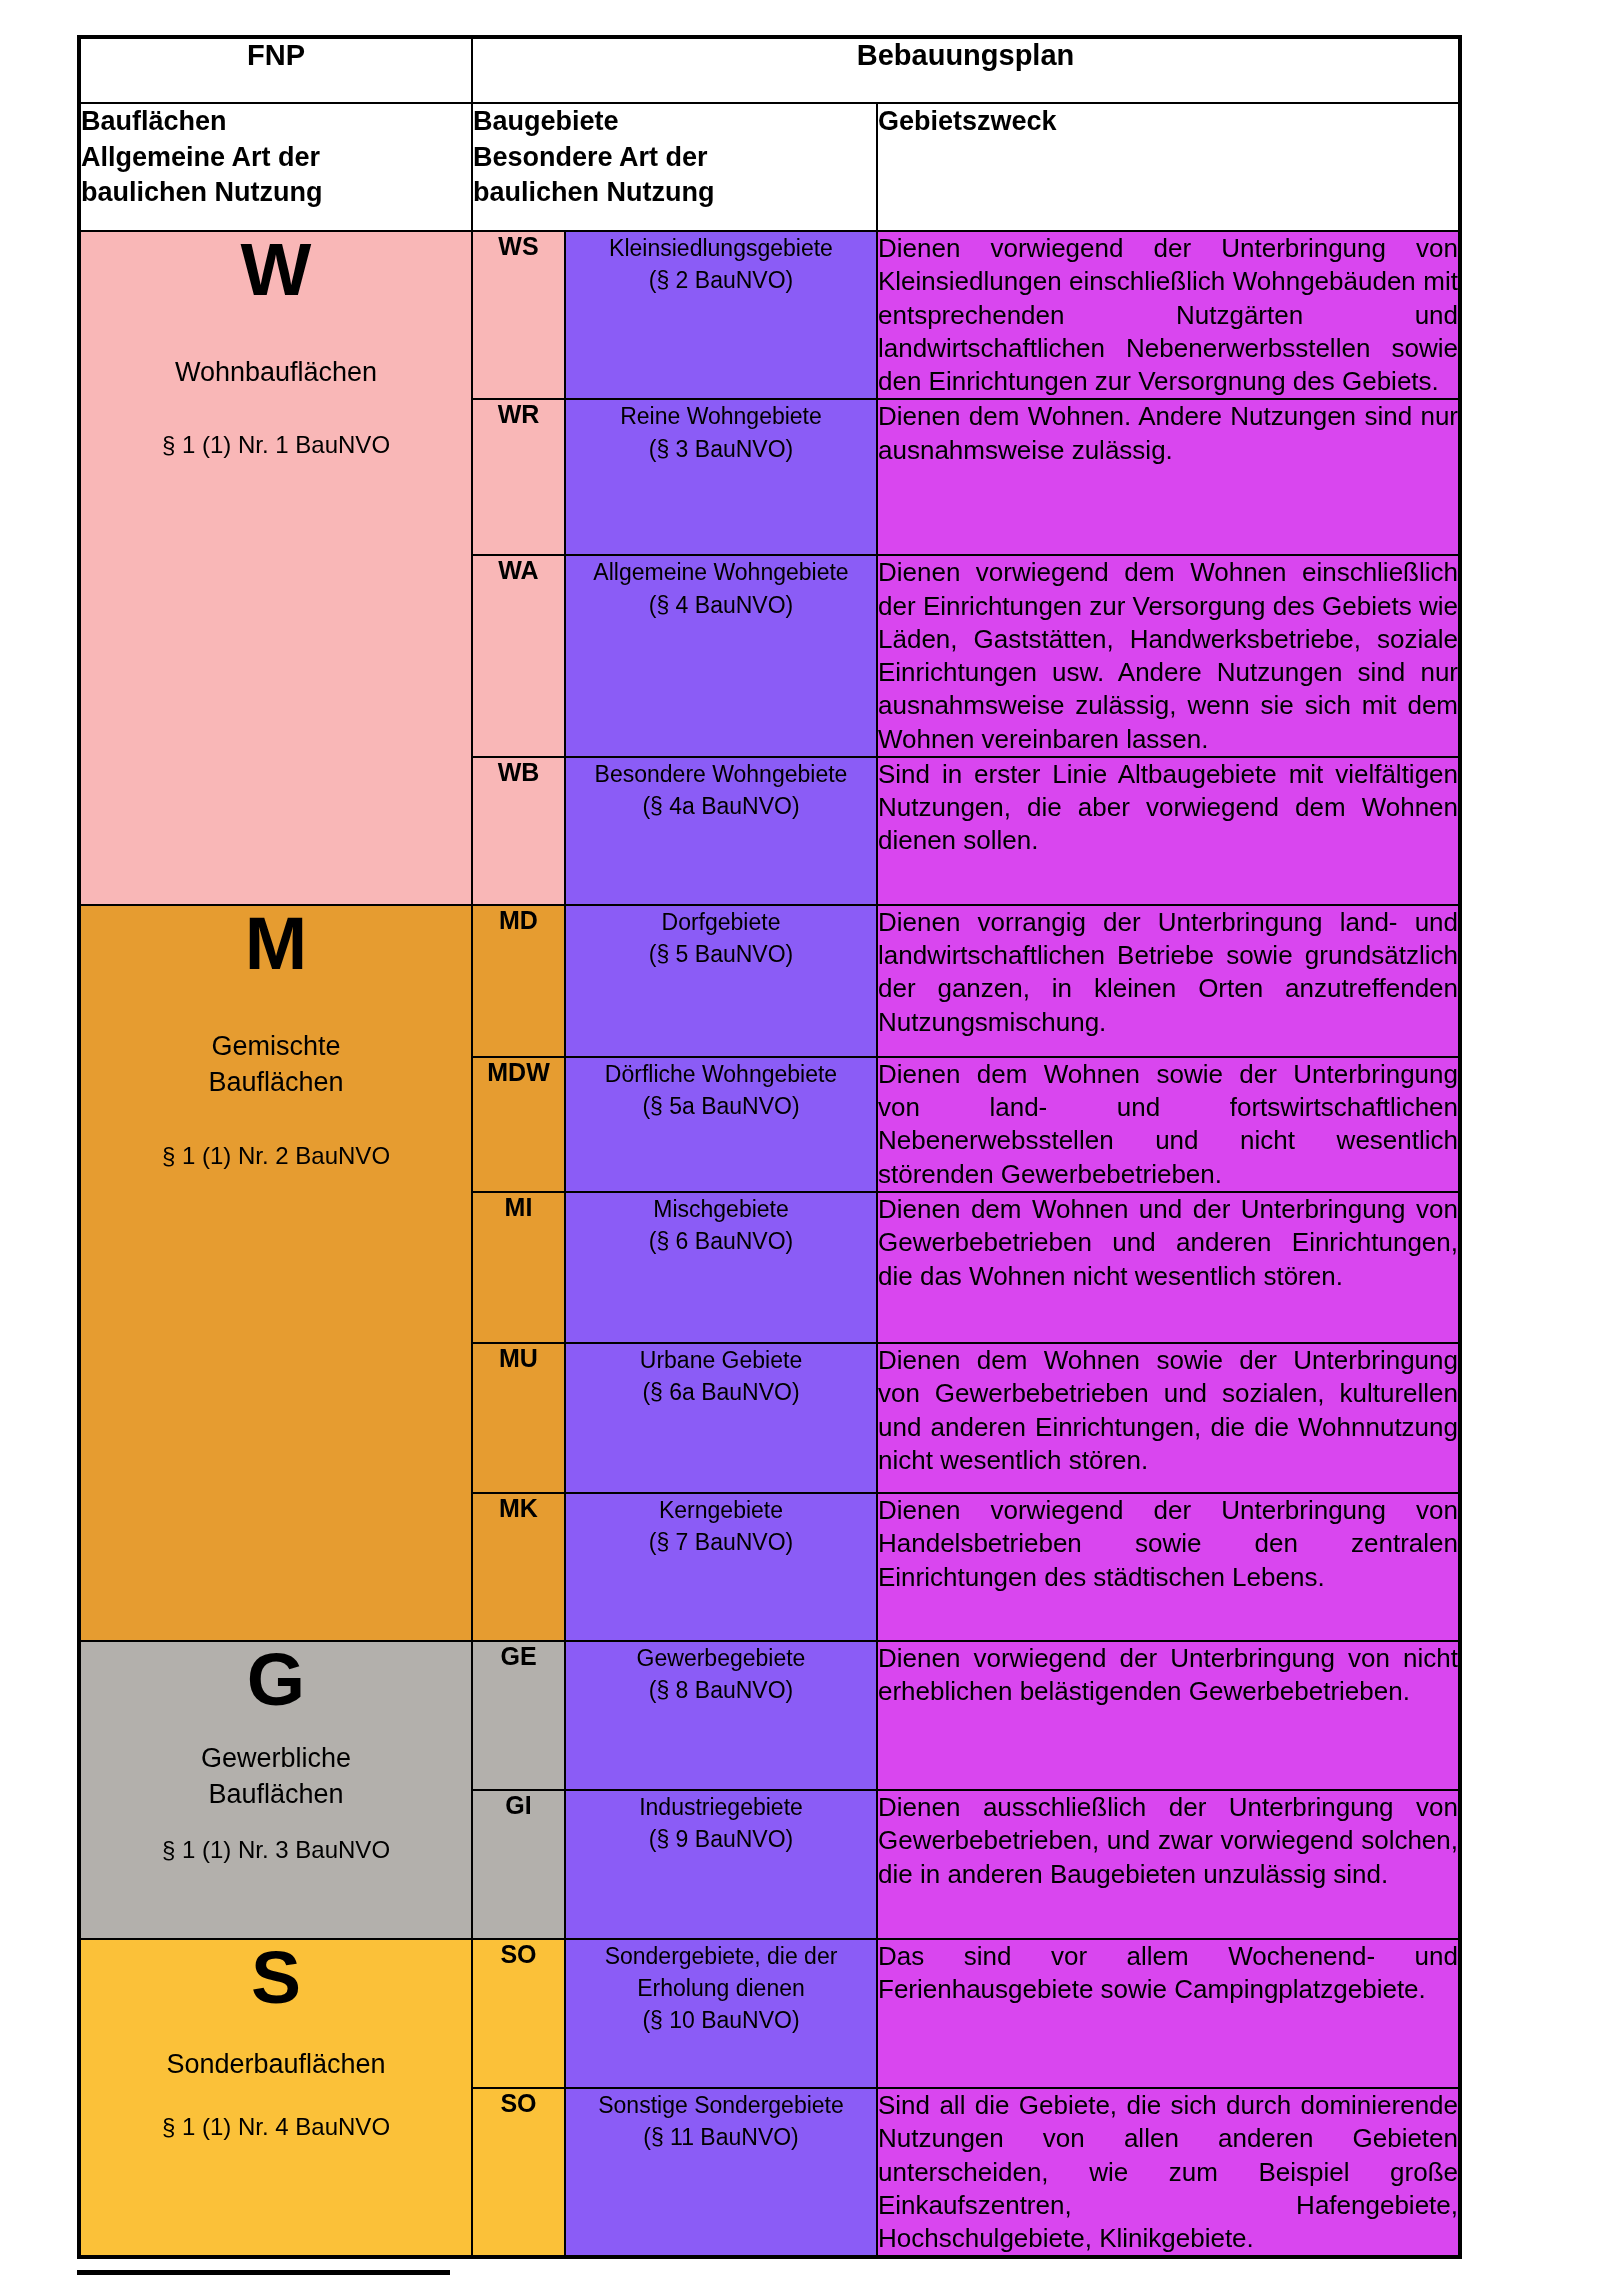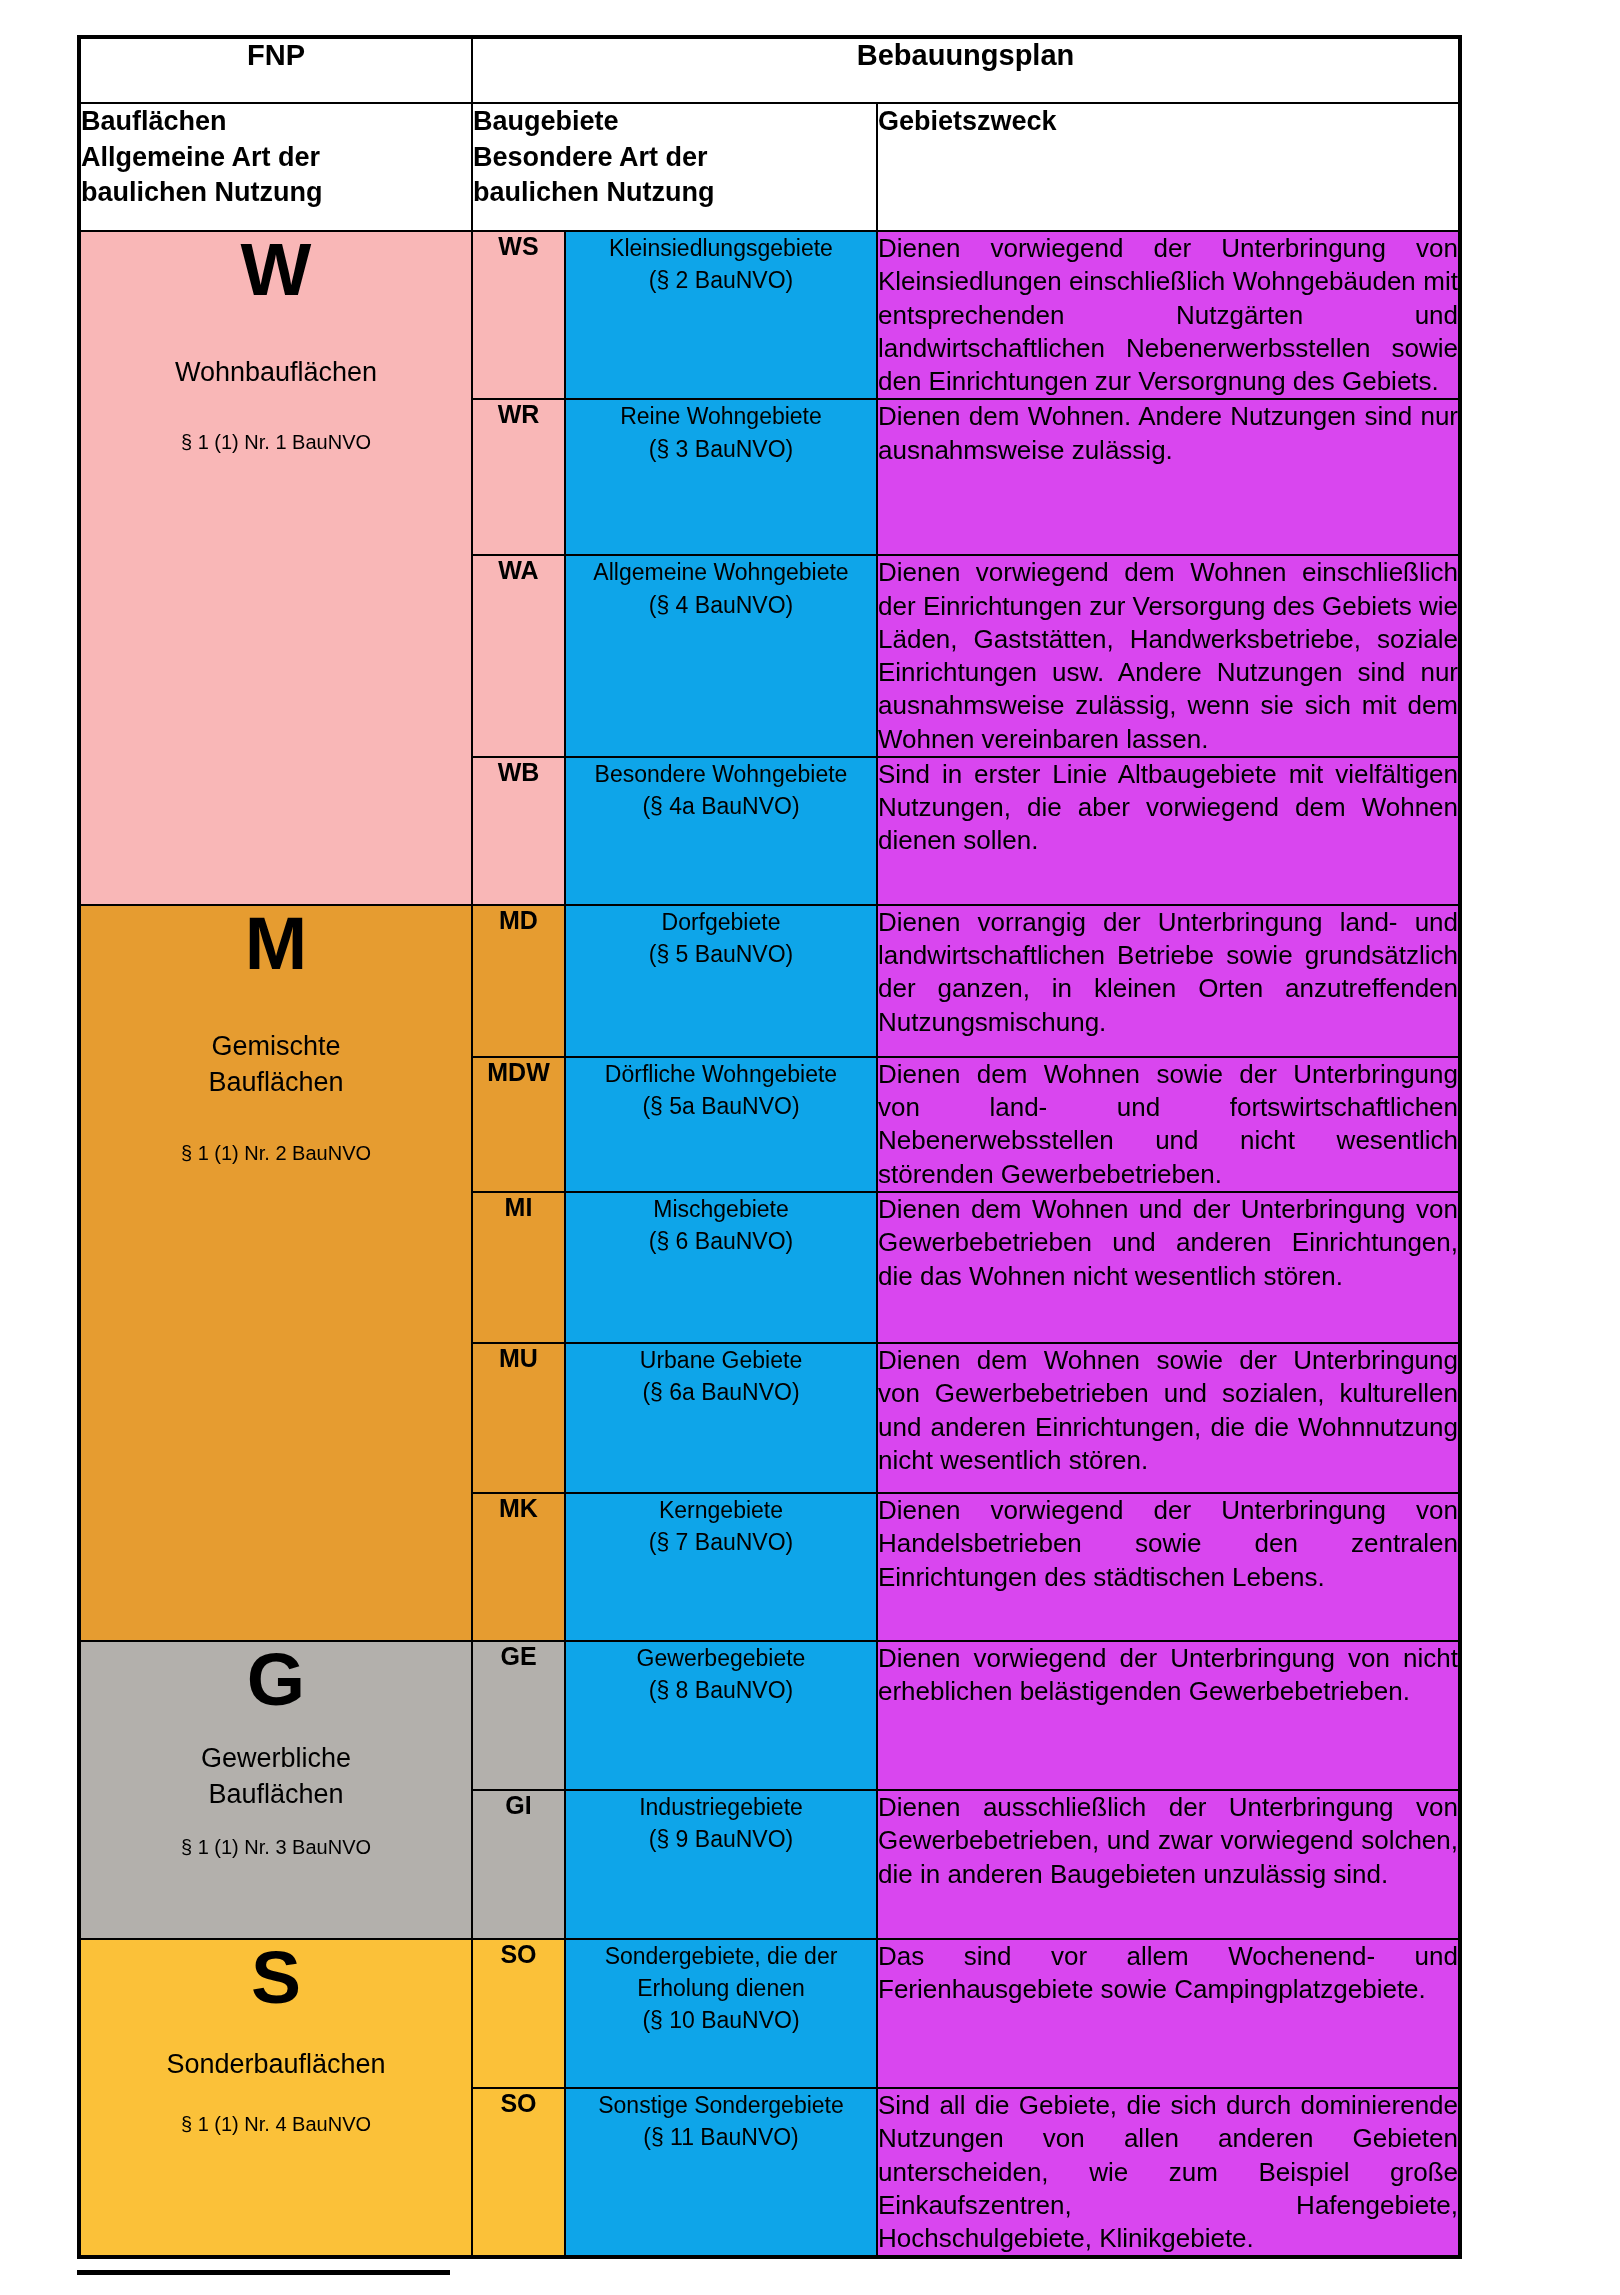--- a/index.html
+++ b/index.html
@@ -32,27 +32,27 @@
     text-align:left;vertical-align:top;
     padding:4.9px 8px;
     white-space:pre-line;
     line-height:1.32;
   }
   td.groupcell{
     vertical-align:middle;text-align:center;
   }
   .gletter{font-size:75px;font-weight:bold;line-height:1;}
   .gname{font-size:27px;margin-top:47px;white-space:pre-line;line-height:1.35;}
-  .gref{font-size:20px;margin-top:41px;}
+  .gref{font-size:24px;margin-top:41px;}
   td.codecell{
     vertical-align:middle;text-align:center;
     font-size:25px;font-weight:bold;
   }
   td.namecell{
-    background:#0ea5e9;
+    background:#8b5cf6;
     vertical-align:middle;text-align:center;
     font-size:23px;line-height:1.4;
     padding:3.2px 8px;
   }
   td.zweckcell{
     background:#d946ef;
     vertical-align:top;text-align:justify;
     font-size:26px;line-height:1.28;
     padding:2.4px 6.5px 2.4px 6.5px;
   }

